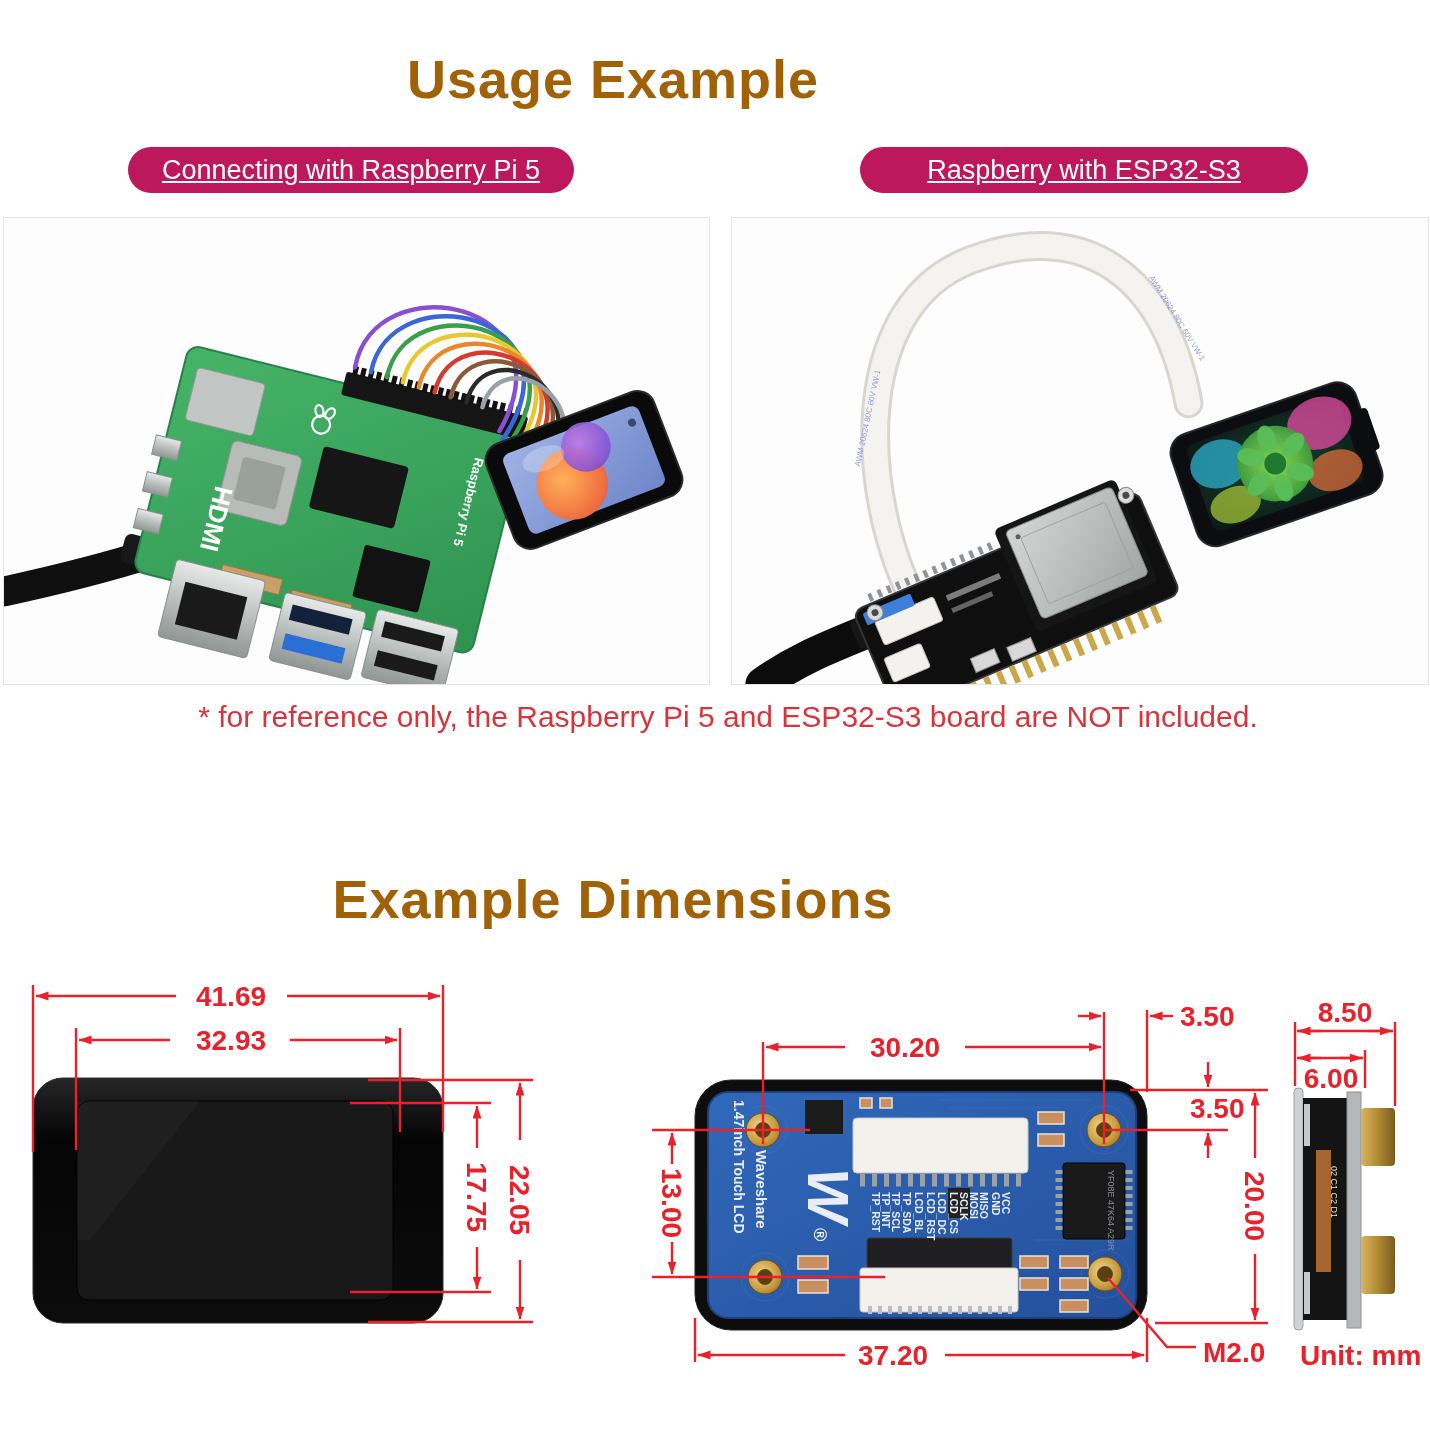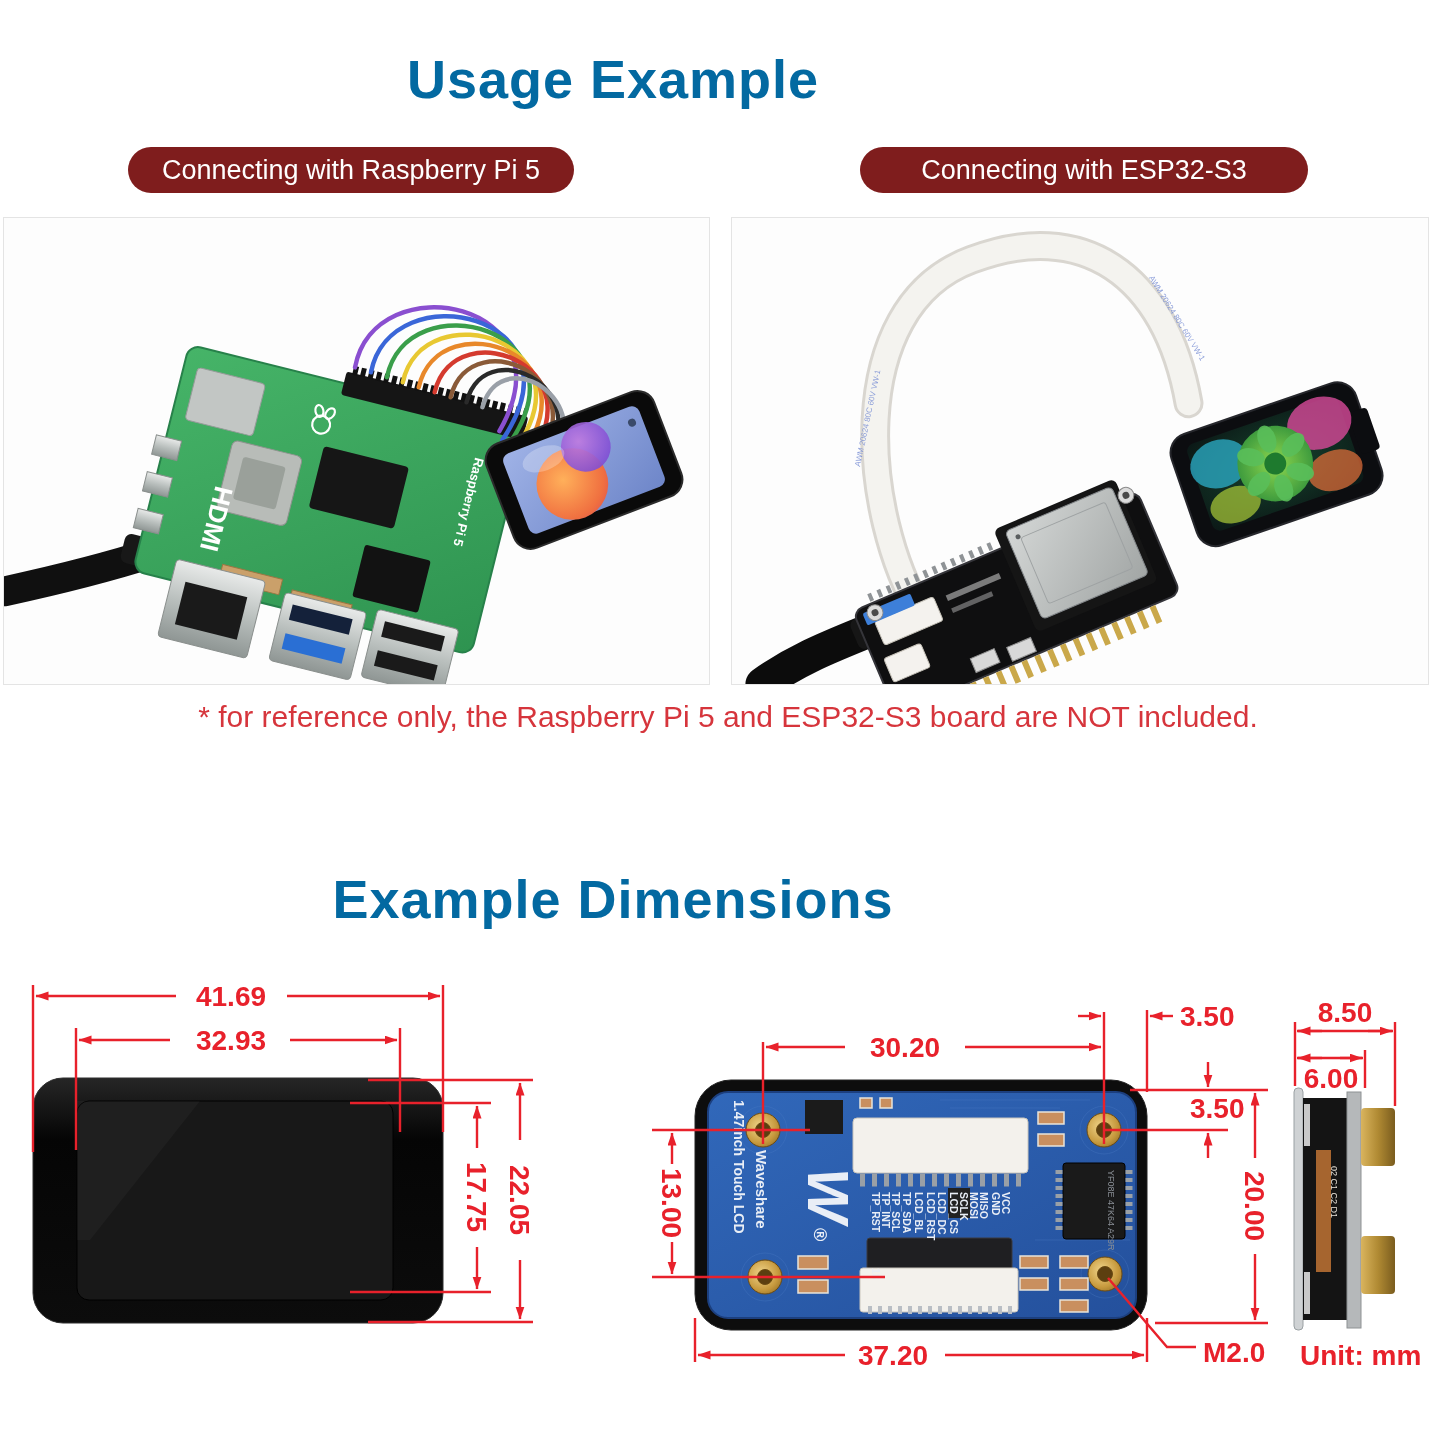--- a/index.html
+++ b/index.html
@@ -1,23 +1,23 @@
 <!DOCTYPE html>
 <html><head>
 <meta charset="utf-8">
 <style>
   html,body{margin:0;padding:0;background:#fff;}
   .page{position:relative;width:1430px;height:1430px;background:#ffffff;overflow:hidden;
         font-family:"Liberation Sans", sans-serif;}
   .title{position:absolute;left:0;width:1226px;text-align:center;margin:0;
-         font-size:54px;font-weight:bold;color:#0369a1;letter-spacing:1px;}
+         font-size:54px;font-weight:bold;color:#a16207;letter-spacing:1px;}
   .t-usage{top:48px;}
   .t-outline{top:868px;}
-  .badge{position:absolute;top:147px;height:46px;border-radius:23px;background:#7f1d1d;
-         color:#ffffff;font-size:27px;line-height:47px;text-align:center;font-weight:500;}
+  .badge{position:absolute;top:147px;height:46px;border-radius:23px;background:#be185d;
+         color:#ffffff;font-size:27px;line-height:47px;text-align:center;font-weight:500;text-decoration:underline;}
   .badge-left{left:128px;width:446px;}
   .badge-right{left:860px;width:448px;}
   .photo{position:absolute;top:217px;height:468px;background:#fdfdfd;border:1px solid #e4e4e4;
          box-sizing:border-box;}
   .photo-left{left:3px;width:707px;}
   .photo-right{left:731px;width:698px;}
   .photo svg{display:block;width:100%;height:100%;}
   .disclaimer{position:absolute;top:700px;left:13px;width:1430px;margin:0;text-align:center;
               color:#d6353c;font-size:30px;}
   .dims{position:absolute;left:0;top:955px;width:1430px;height:475px;}
@@ -27,21 +27,21 @@
   .silk{fill:#e9eef6;font-weight:bold;}
 </style>
 </head>
 <body>
 
 <div class="page">
 
   <h1 class="title t-usage">Usage Example</h1>
 
   <div class="badge badge-left">Connecting with Raspberry Pi 5</div>
-  <div class="badge badge-right">Connecting with ESP32-S3</div>
+  <div class="badge badge-right">Raspberry with ESP32-S3</div>
 
   <div class="photo photo-left">
     <svg viewBox="0 0 707 468">
       <defs>
         <linearGradient id="piGrad" x1="0" y1="0" x2="1" y2="1">
           <stop offset="0" stop-color="#46b468"></stop>
             <stop offset="1" stop-color="#2e9350"></stop>
         </linearGradient>
         <linearGradient id="silverGrad" x1="0" y1="0" x2="0" y2="1">
           <stop offset="0" stop-color="#e8eae9"></stop>

